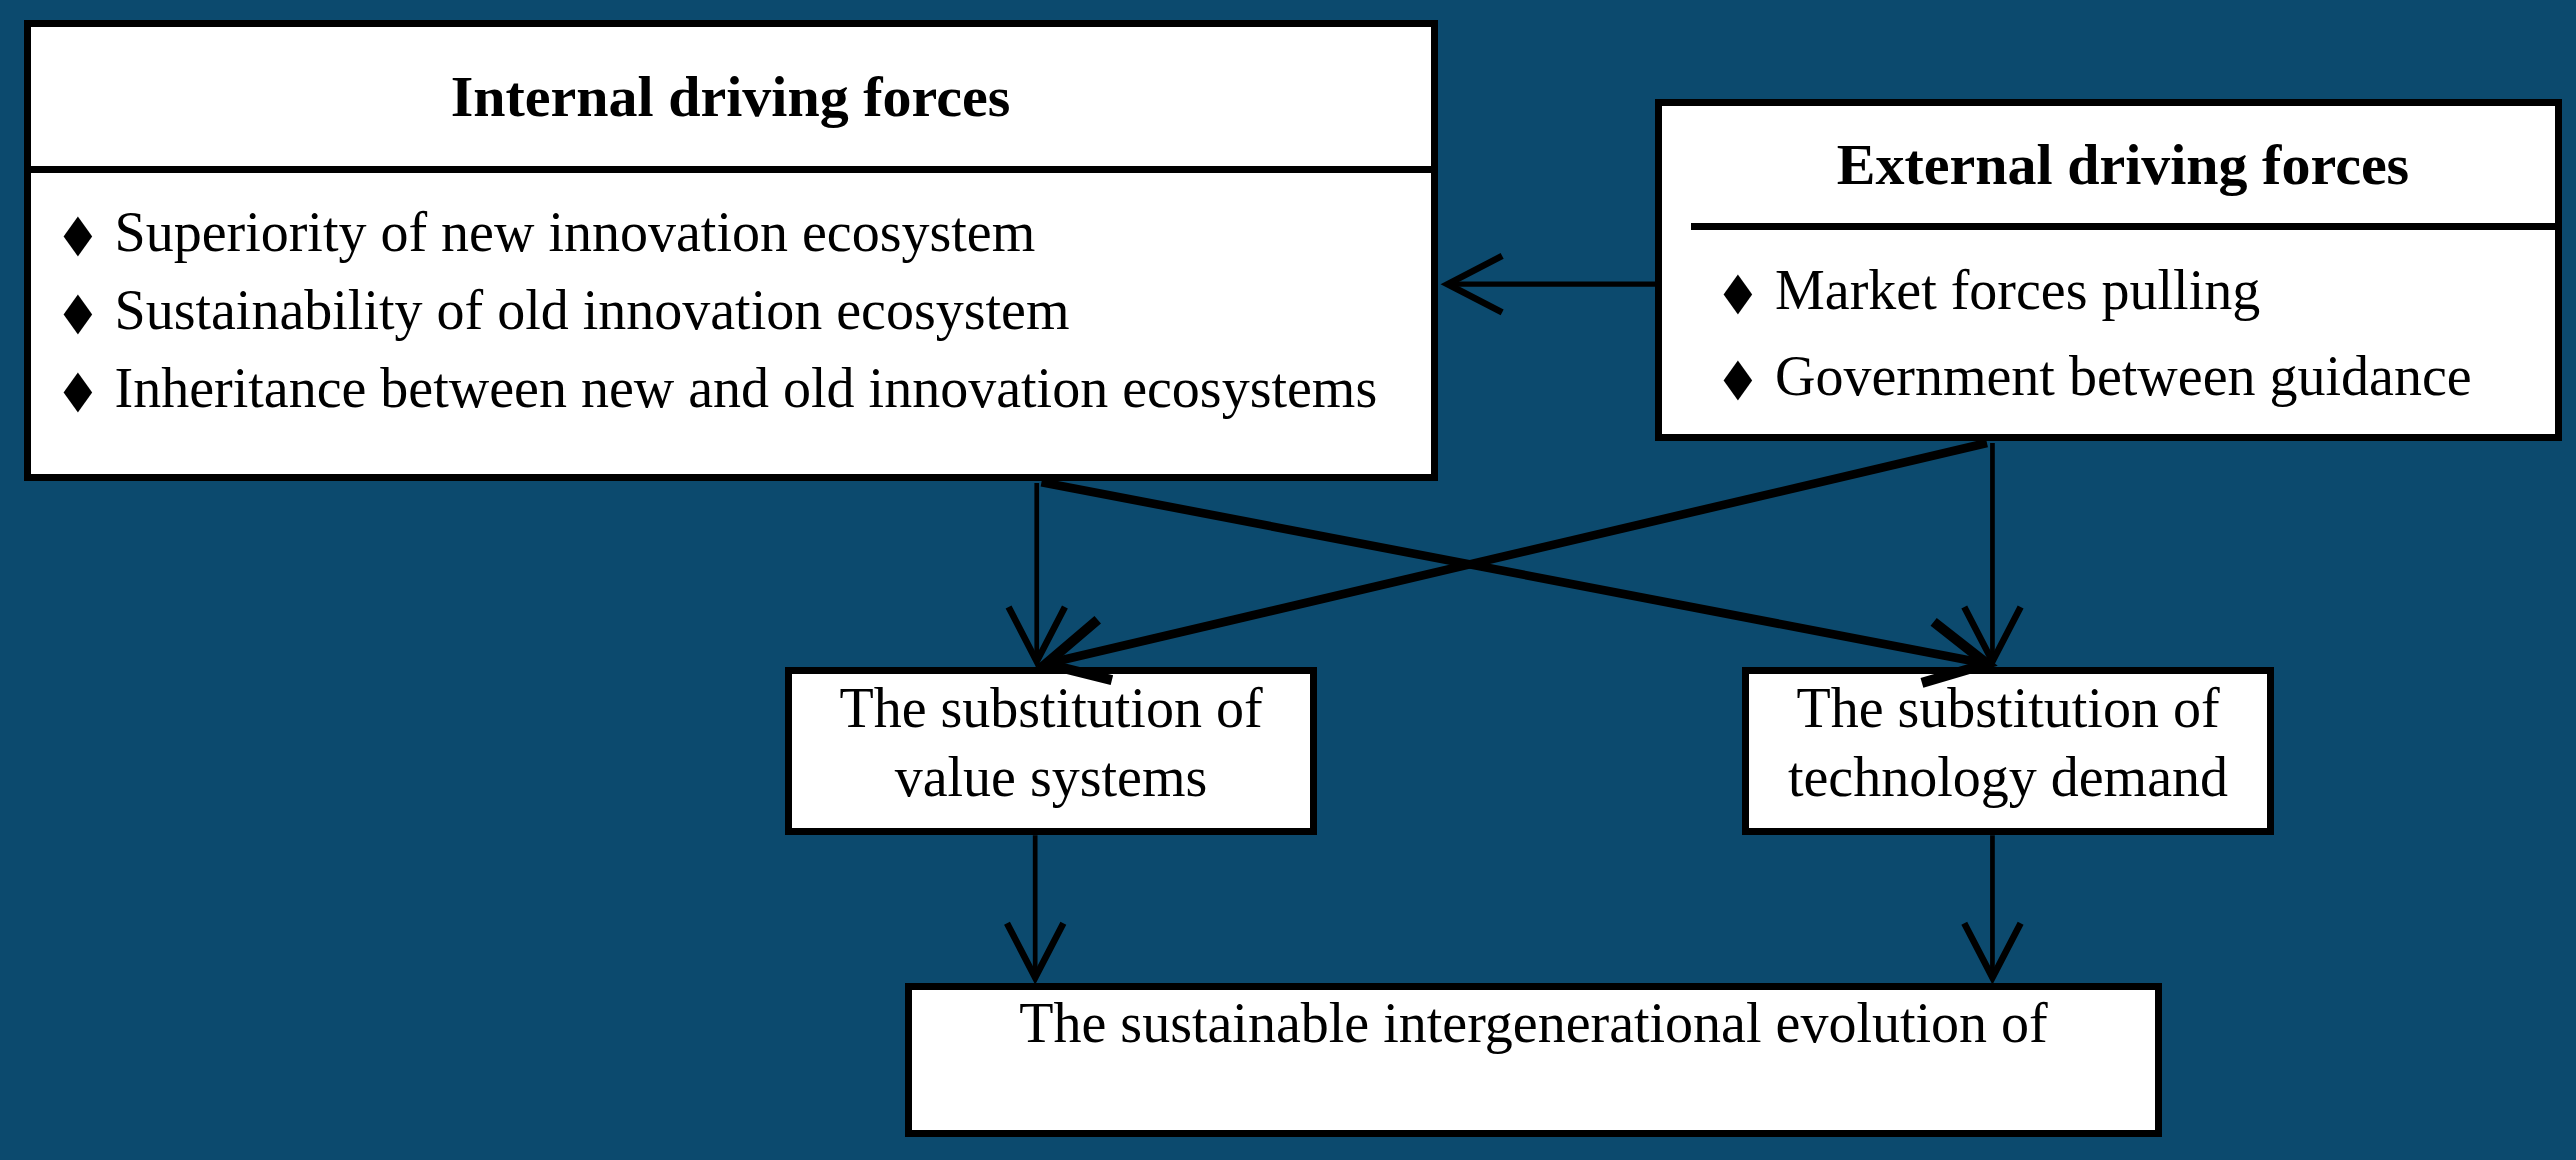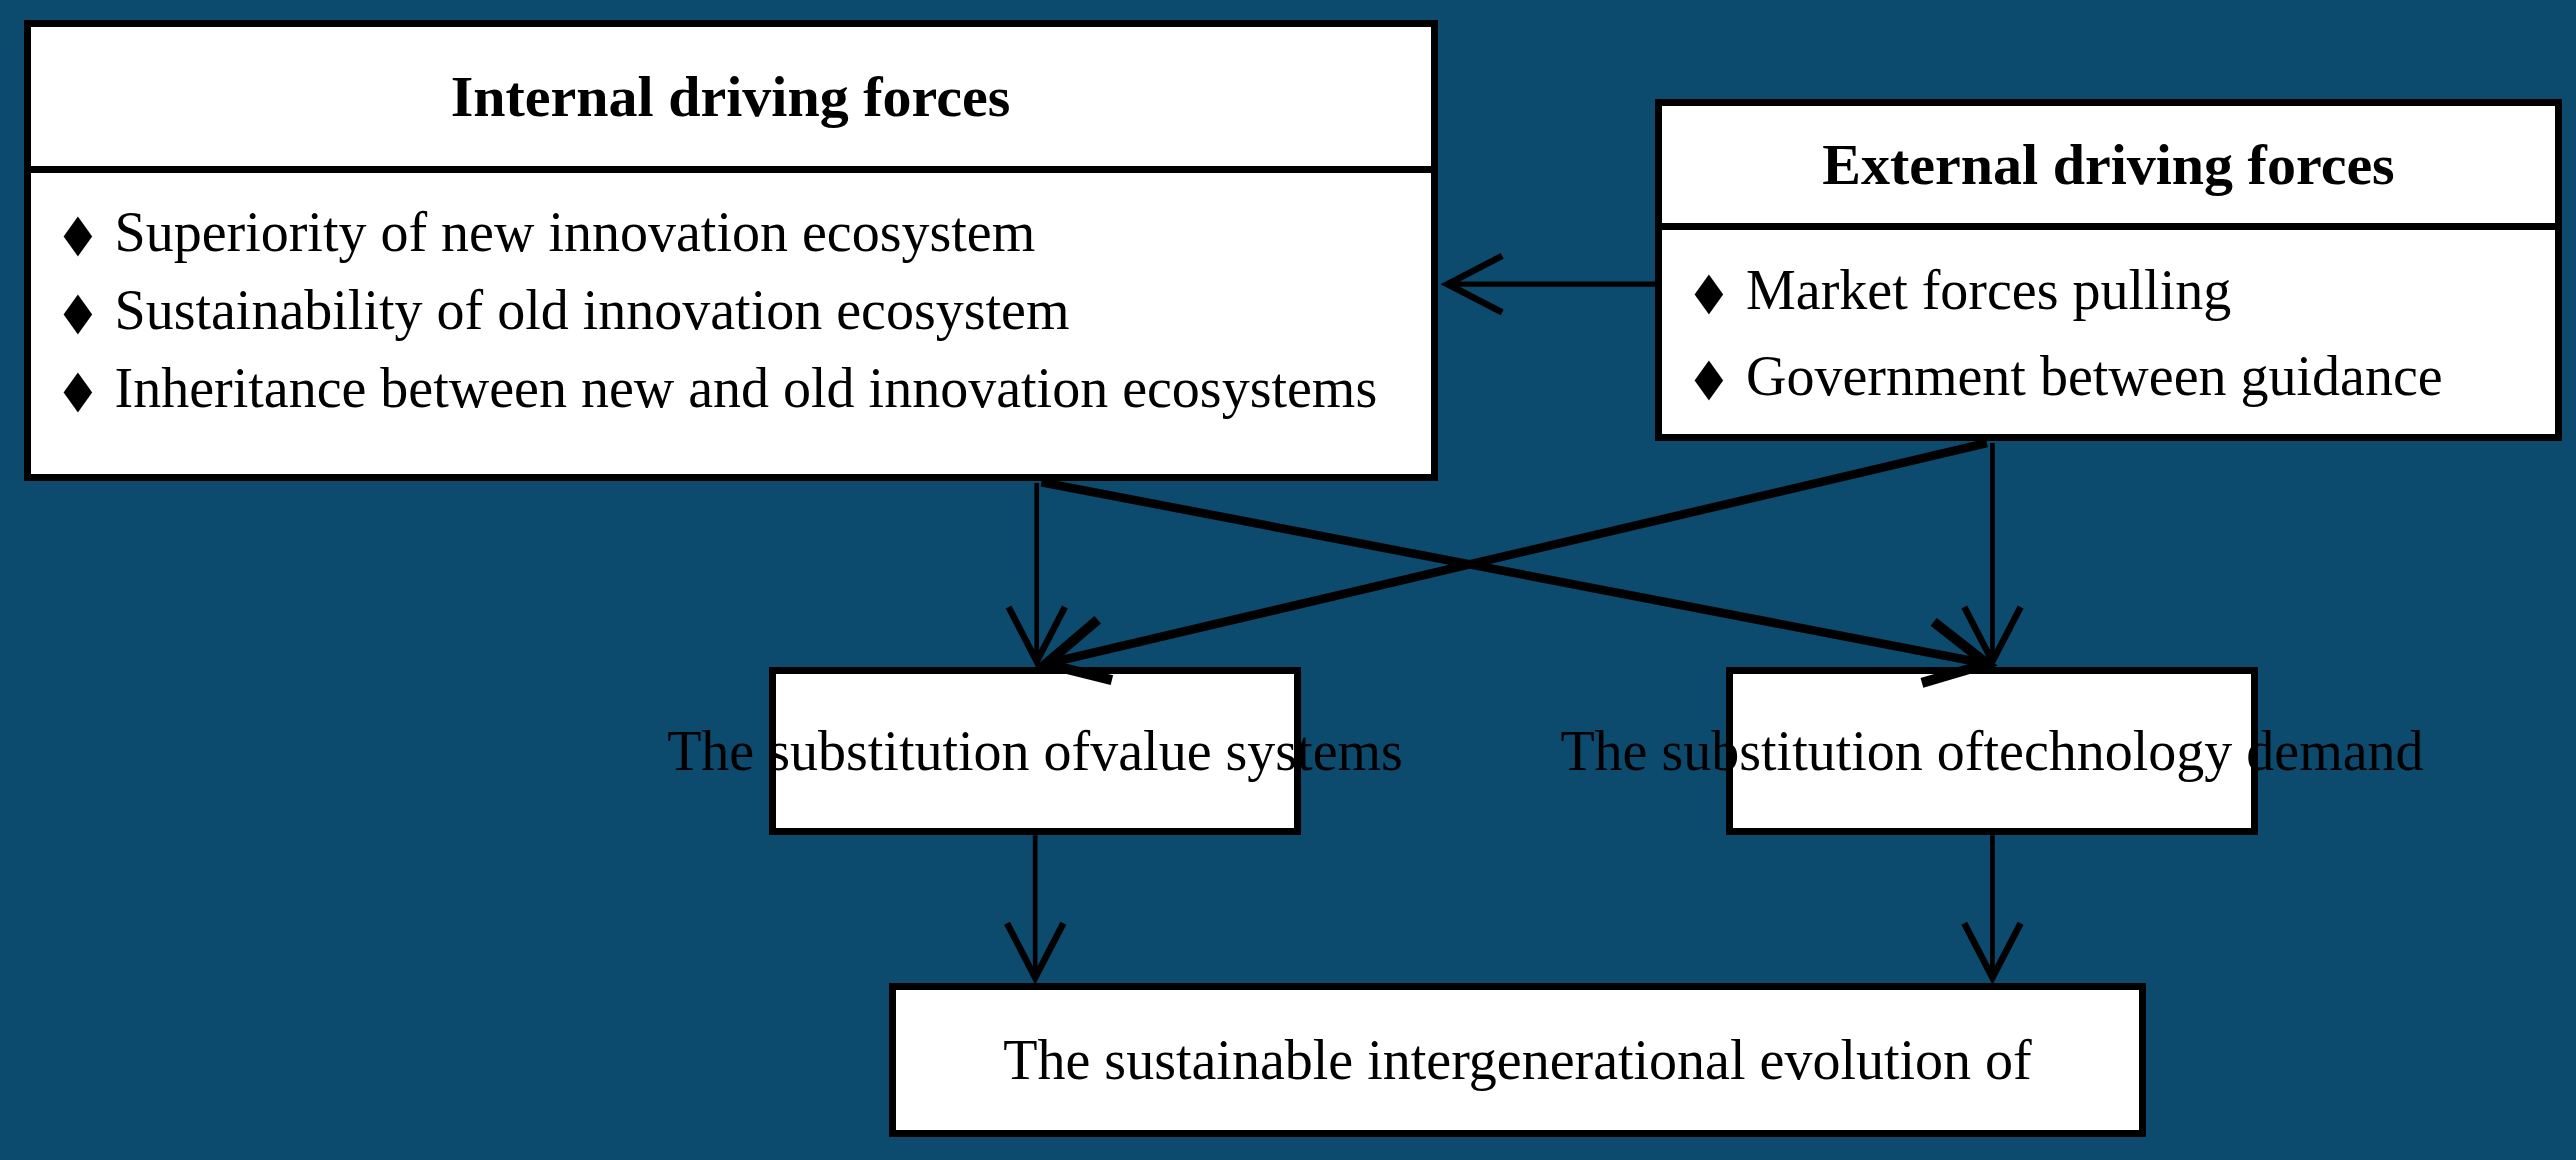--- a/index.html
+++ b/index.html
@@ -40,42 +40,44 @@
     font-size: 52px;
     line-height: 1;
     display: inline-block;
     transform: scaleX(0.72);
     transform-origin: center;
     margin-right: 17px;
   }
   .bullet-text { font-size: 56px; }
   .center-box {
     display: flex;
+    flex-direction: column;
     align-items: center;
-    justify-content: center;
+    justify-content: flex-start;
     text-align: center;
     font-size: 56px;
     line-height: 69px;
     white-space: nowrap;
+    margin-left: 16px;
   }
   .center-box.wide { line-height: 67px; }
   .arrows {
     position: absolute;
     left: 0; top: 0;
     width: 2576px;
     height: 1160px;
     pointer-events: none;
   }
   
   #internal-box { left: 23.5px; top: 19.6px; width: 1414px; height: 461px; }
   #internal-box .box-header { height: 139px; }
   #internal-box .box-body { padding-top: 20.4px; }
   #internal-box .bullet-row { height: 78px; }
   
-  #external-box { left: 1655px; top: 99px; width: 907px; height: 342px; }
+  #external-box { left: 1655px; top: 99px; width: 907px; height: 342px; padding-left: 29px; }
   #external-box .box-header { height: 117px; }
   #external-box .box-body { padding-top: 17px; }
   #external-box .bullet-row { height: 86px; }
   
   #value-box { left: 769px; top: 667px; width: 532px; height: 168px; }
   #technology-box { left: 1726px; top: 667px; width: 532px; height: 168px; }
   
   #outcome-box { left: 889px; top: 983px; width: 1257px; height: 154px; }
 </style>
 </head>

